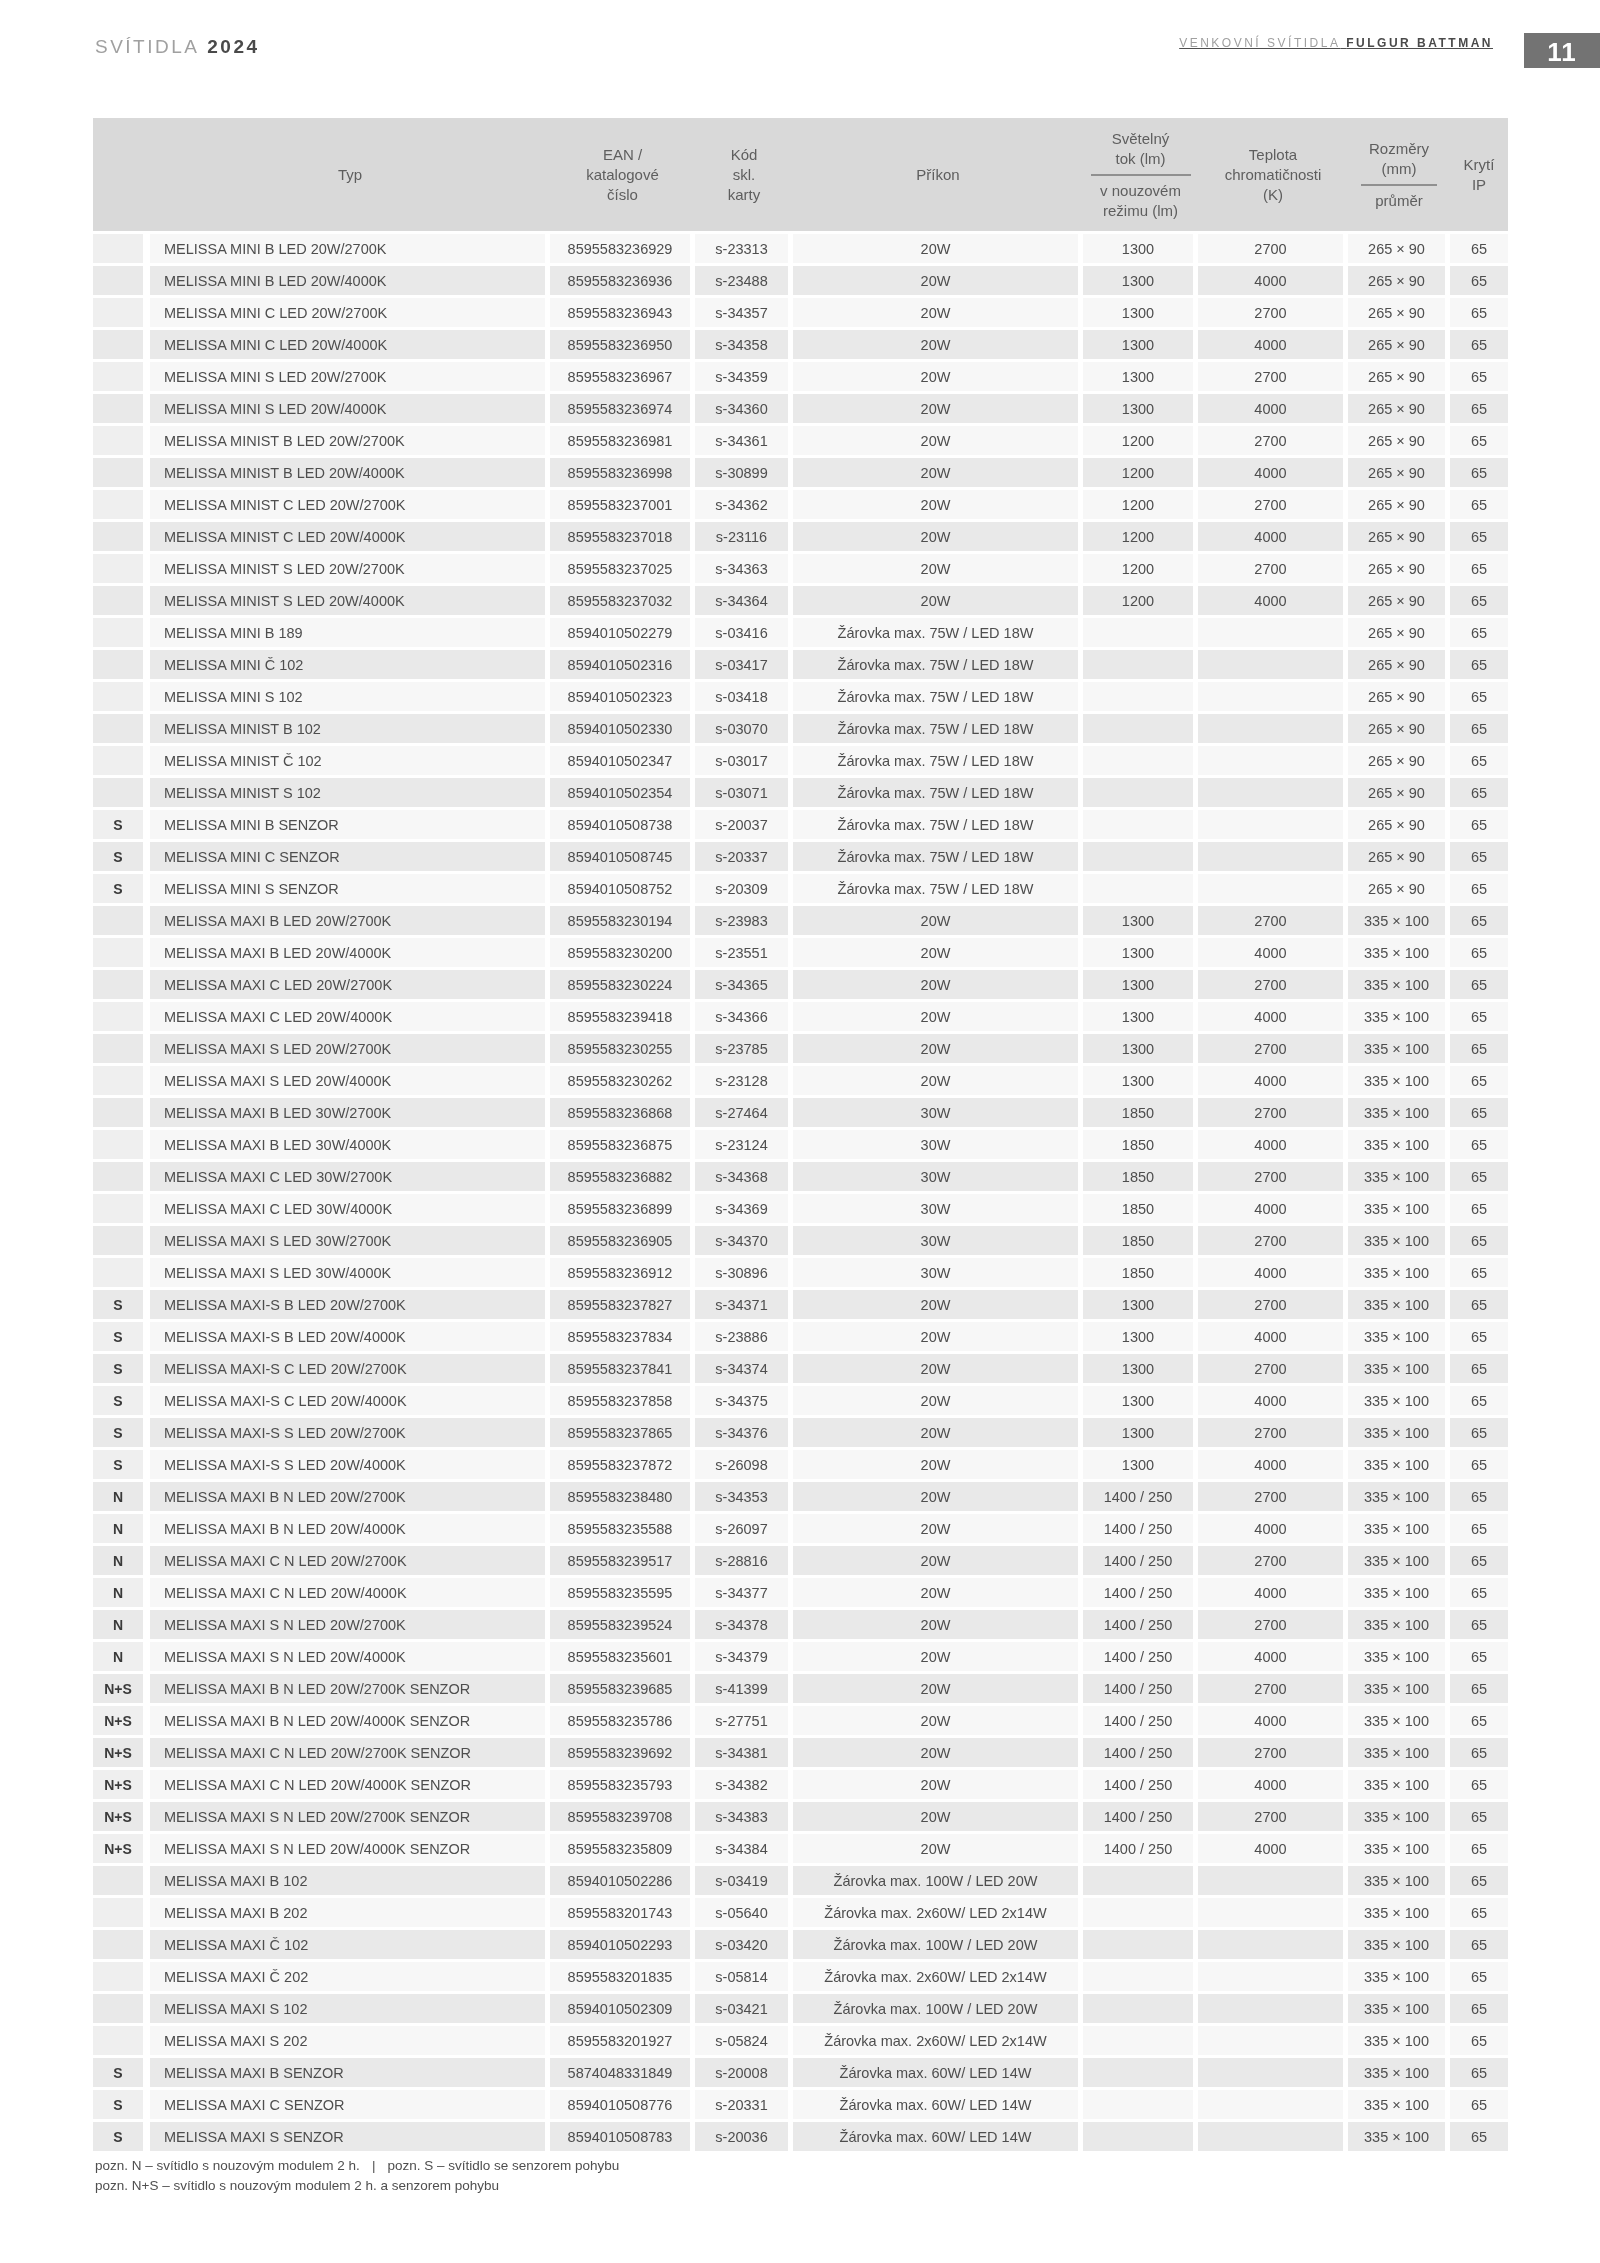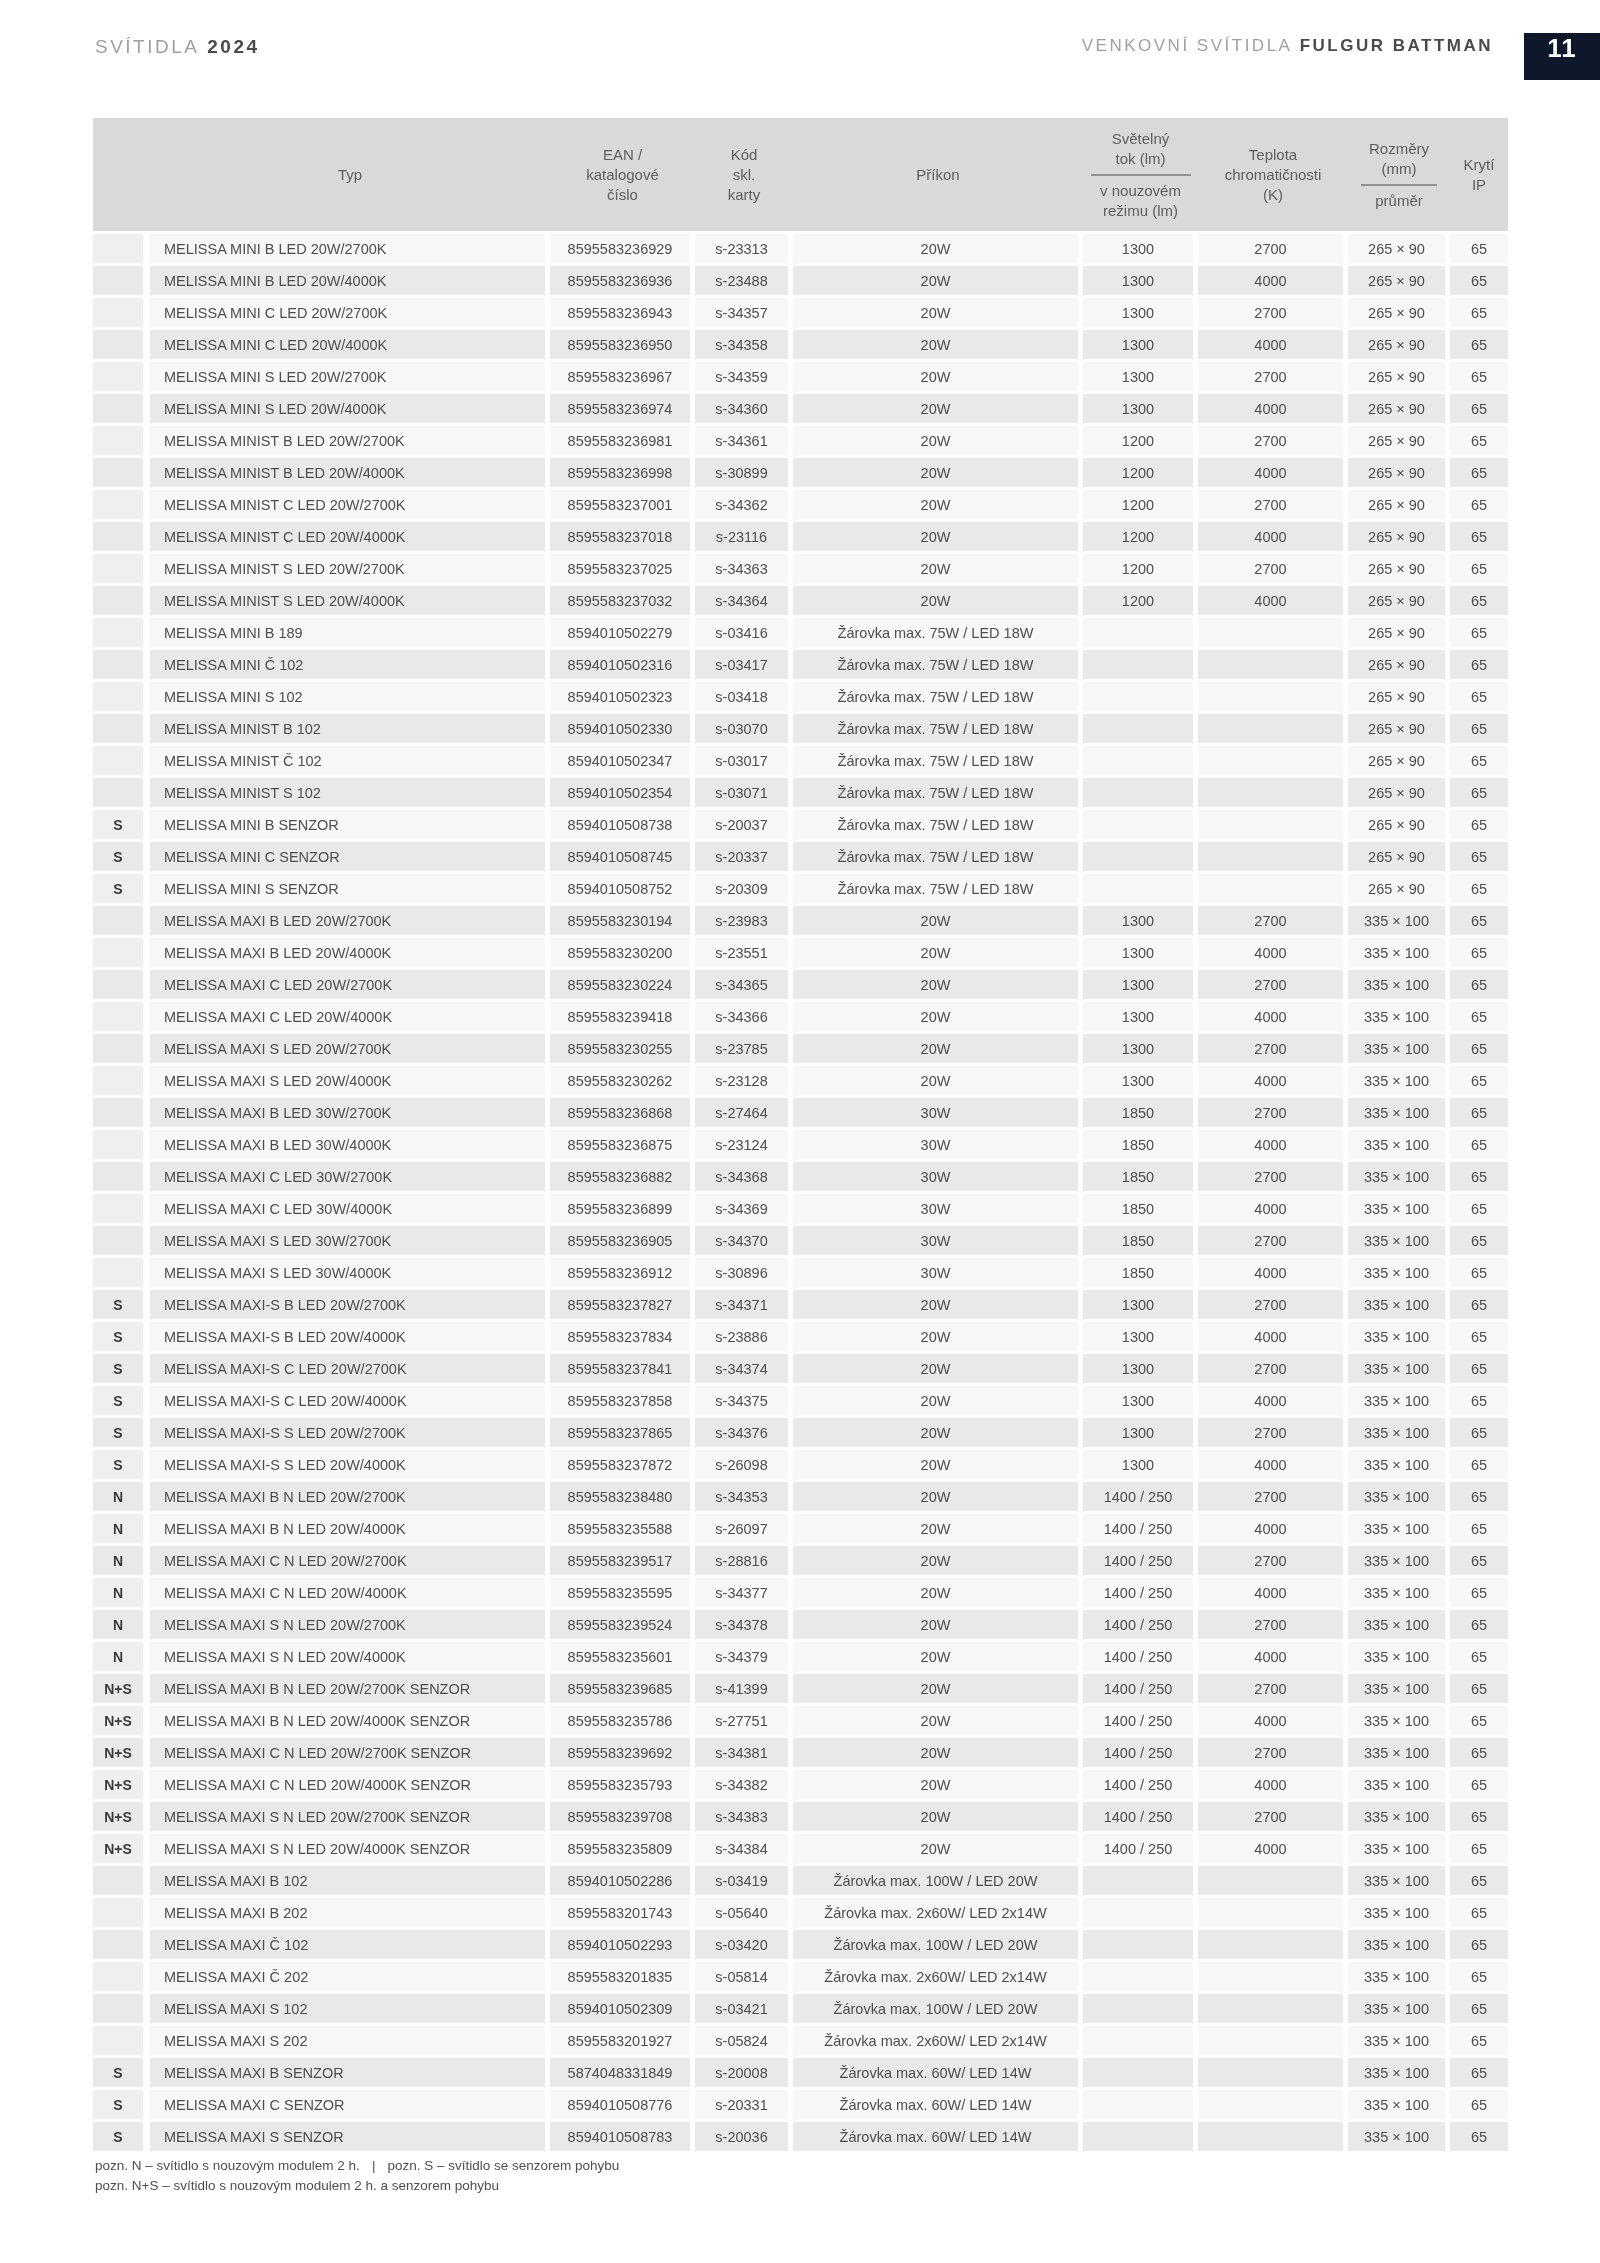--- a/index.html
+++ b/index.html
@@ -3,27 +3,27 @@
 <meta charset="utf-8">
 <style>
   html,body { margin:0; padding:0; }
   body {
     width:1600px; height:2263px; position:relative; background:#ffffff;
     font-family:"Liberation Sans", sans-serif; color:#4e4e4e;
     -webkit-font-smoothing:antialiased;
   }
   
   .title-left  { position:absolute; left:95px;  top:36px; font-size:19px; letter-spacing:2.5px; white-space:nowrap;text-align:right; }
-  .title-right { position:absolute; right:107px; top:36px; font-size:17px; letter-spacing:2.5px; white-space:nowrap; text-align:right; }
+  .title-right { position:absolute; right:107px; top:36px; font-size:12px; letter-spacing:2.5px; white-space:nowrap; text-align:right;text-decoration:underline; }
   .t-light { color:#a0a0a0; font-weight:400; }
   .t-bold  { color:#4a4a4a; font-weight:700; }
   .page-badge {
-    position:absolute; left:1524px; top:33px; width:76px; height:47px;
-    background:#0f172a; color:#ffffff; font-size:26px; font-weight:700;
-    display:flex; align-items:flex-start; justify-content:center; letter-spacing:1px;
+    position:absolute; left:1524px; top:33px; width:76px; height:35px;
+    background:#737373; color:#ffffff; font-size:26px; font-weight:700;
+    display:flex; align-items:flex-end; justify-content:center; letter-spacing:1px;
   }
   
   .table-wrap { position:absolute; left:93px; top:118px; width:1415px; }
   table { width:1415px; table-layout:fixed; border-collapse:separate; border-spacing:0; }
   col.c-flag    { width:50px; }
   col.c-spacer  { width:7px; }
   col.c-typ     { width:400px; }
   col.c-ean     { width:145px; }
   col.c-kod     { width:98px; }
   col.c-prikon  { width:290px; }

